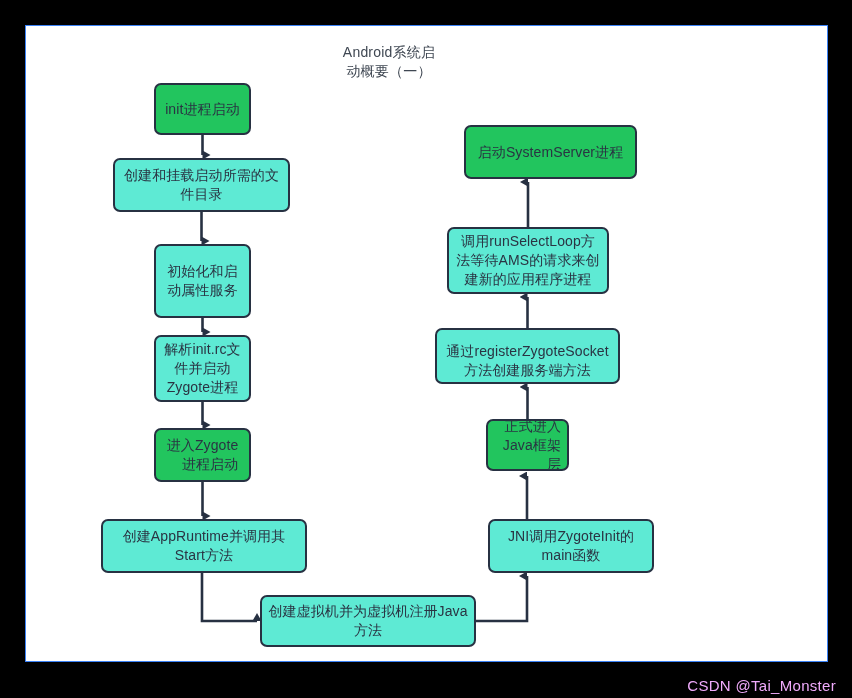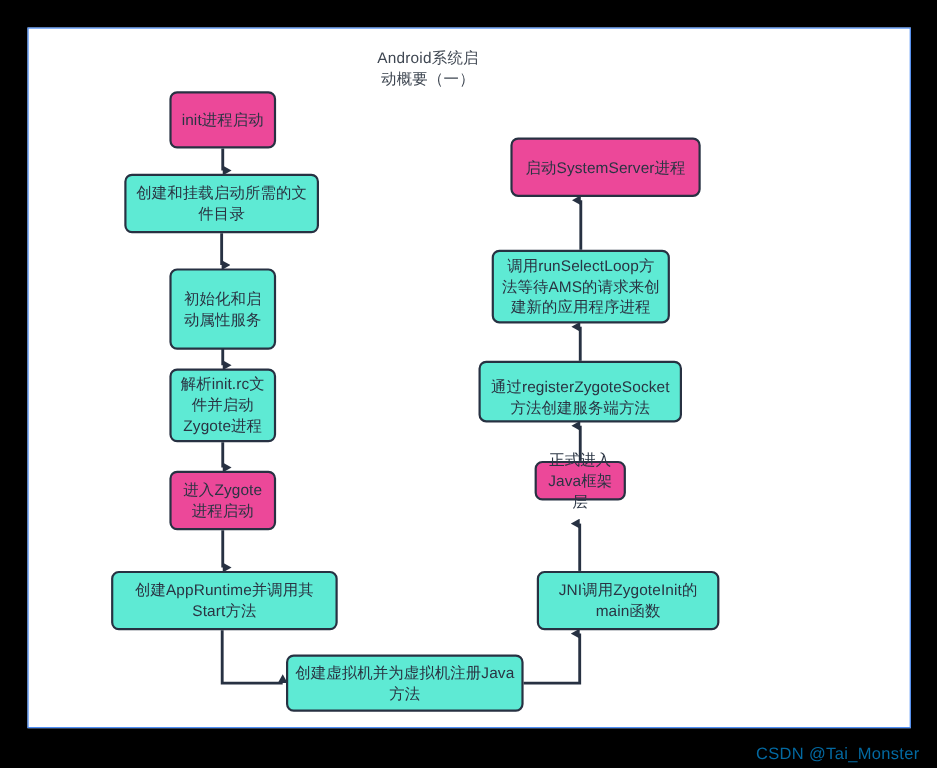--- a/index.html
+++ b/index.html
@@ -63,29 +63,30 @@
     line-height: 19px;
     text-align: center;
     display: flex;
     align-items: center;
     justify-content: center;
     white-space: pre-line;
     padding: 2px 6px;
     letter-spacing: 0.1px;
   }
   .node.green {
-    background: #ec4899;
+    background: #22c55e;
     color: #2a3443;
+    text-align: right;
   }
   
   .watermark {
     position: absolute;
     right: 16px;
     bottom: 4px;
-    color: #0369a1;
+    color: #f0abfc;
     font-size: 15px;
     letter-spacing: 0.3px;
   }
 </style>
 </head>
 <body>
 
 <div id="root">
 
   <div id="canvas">
@@ -124,21 +125,21 @@
 件并启动
 Zygote进程</span></div>
         <div class="node green" style="left: 128px; top: 402px; width: 97px; height: 54px;"><span>进入Zygote
 进程启动</span></div>
         <div class="node" style="left: 75px; top: 493px; width: 206px; height: 54px;"><span>创建AppRuntime并调用其
 Start方法</span></div>
         <div class="node" style="left: 234px; top: 569px; width: 216px; height: 52px;"><span>创建虚拟机并为虚拟机注册Java
 方法</span></div>
         <div class="node" style="left: 418px; top: 493px; width: 166px; height: 54px; margin-left: 44px;"><span>JNI调用ZygoteInit的
 main函数</span></div>
-        <div class="node green" style="left: 460px; top: 393px; width: 83px; height: 36px;"><span>正式进入
+        <div class="node green" style="left: 460px; top: 393px; width: 83px; height: 52px;"><span>正式进入
 Java框架层</span></div>
         <div class="node" style="left: 409px; top: 302px; width: 185px; height: 56px; align-items: flex-end;"><span>通过registerZygoteSocket
 方法创建服务端方法</span></div>
         <div class="node" style="left: 421px; top: 201px; width: 162px; height: 67px;"><span>调用runSelectLoop方
 法等待AMS的请求来创
 建新的应用程序进程</span></div>
         <div class="node green" style="left: 438px; top: 99px; width: 173px; height: 54px;"><span>启动SystemServer进程</span></div>
       </div>
 
   </div>

